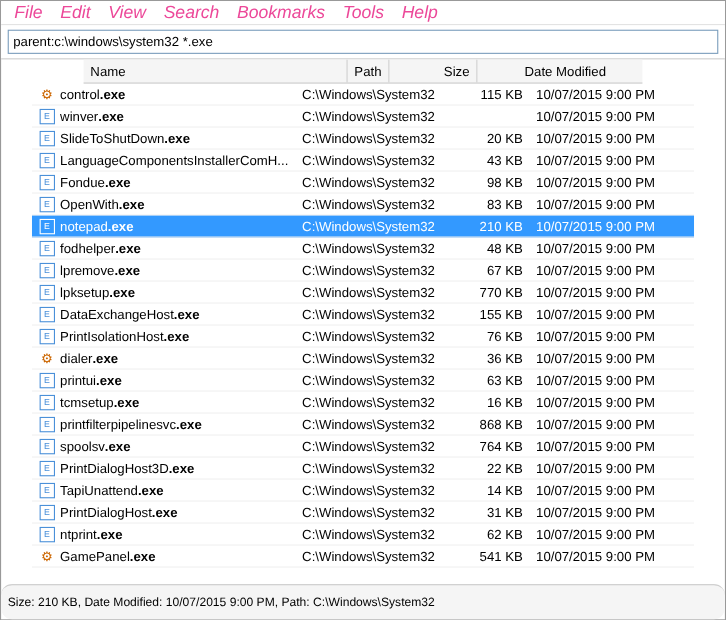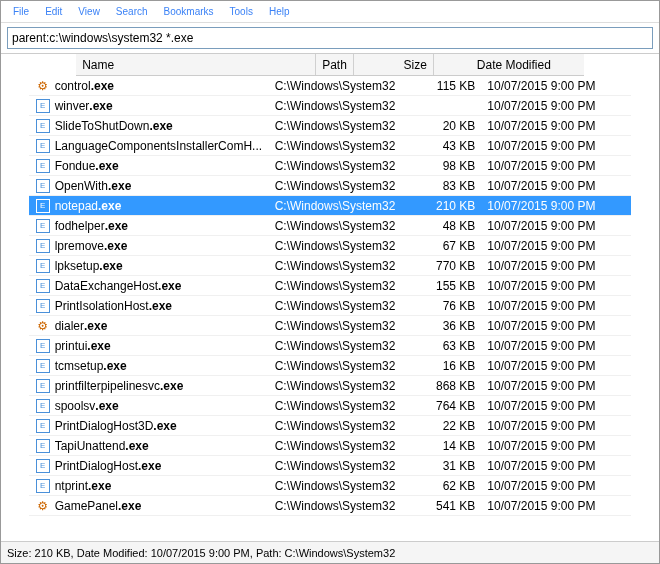--- a/index.html
+++ b/index.html
@@ -64,23 +64,24 @@
     .menu-bar {
       display: flex;
       padding: 2px 4px;
       background: #fff;
       border-bottom: 1px solid #ddd;
       height: 22px;
       align-items: center;
     }
     .menu-item {
       padding: 2px 8px;
-      font-size: 10px;
+      font-size: 16px;
       cursor: pointer;
-      color: #3b82f6;
+      color: #ec4899;
+      font-style: italic;
     }
     .search-bar {
       padding: 4px 6px;
       background: #fff;
       border-bottom: 1px solid #ccc;
     }
     .search-input {
       width: 100%;
       height: 22px;
       border: 1px solid #7a9dbc;
@@ -151,28 +152,29 @@
       width: 16px;
       height: 16px;
       flex-shrink: 0;
       display: flex;
       align-items: center;
       justify-content: center;
       font-size: 10px;
     }
     .cell-size { justify-content: flex-end; }
     .status-bar {
-      height: 22px;
+      height: 32px;
       background: #f5f5f5;
       border-top: 1px solid #ccc;
       display: flex;
       align-items: center;
       padding: 0 6px;
       font-size: 11px;
       color: #000;
+      border-radius: 10px;
     }
     
     .table-body::-webkit-scrollbar { width: 12px; }
     .table-body::-webkit-scrollbar-track { background: #f0f0f0; }
     .table-body::-webkit-scrollbar-thumb { background: #c0c0c0; border: 1px solid #a0a0a0; }
   </style>
 </head>
 <body>
 
 <div class="window">

